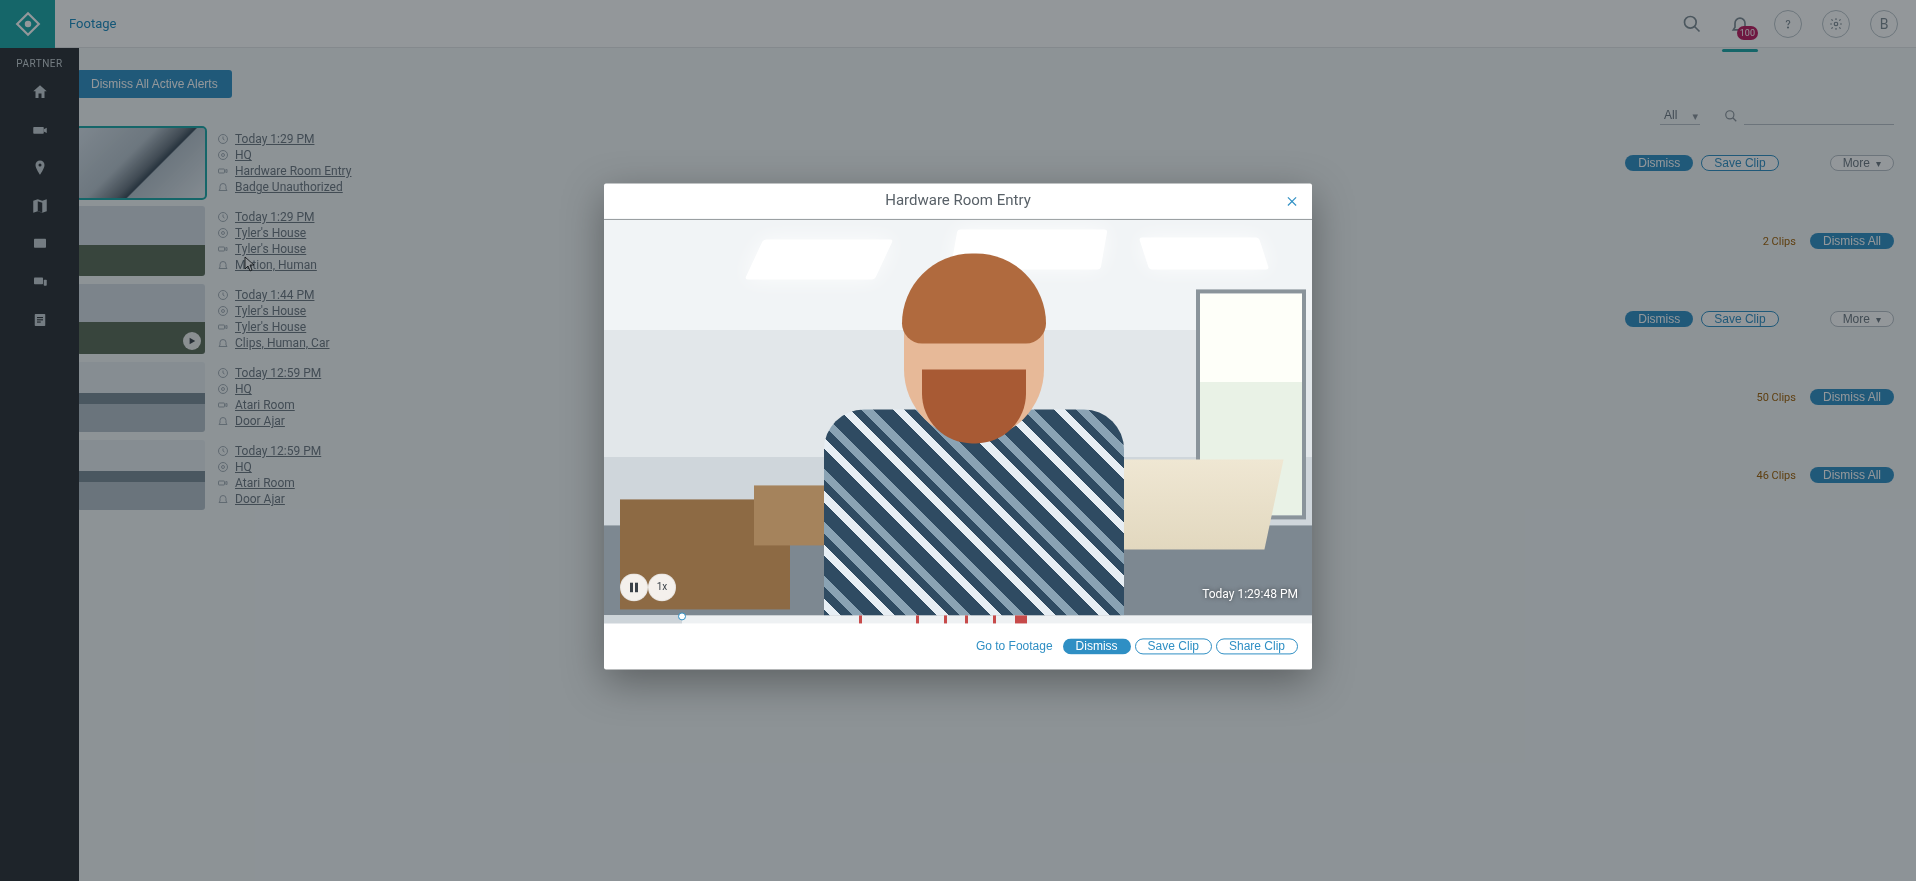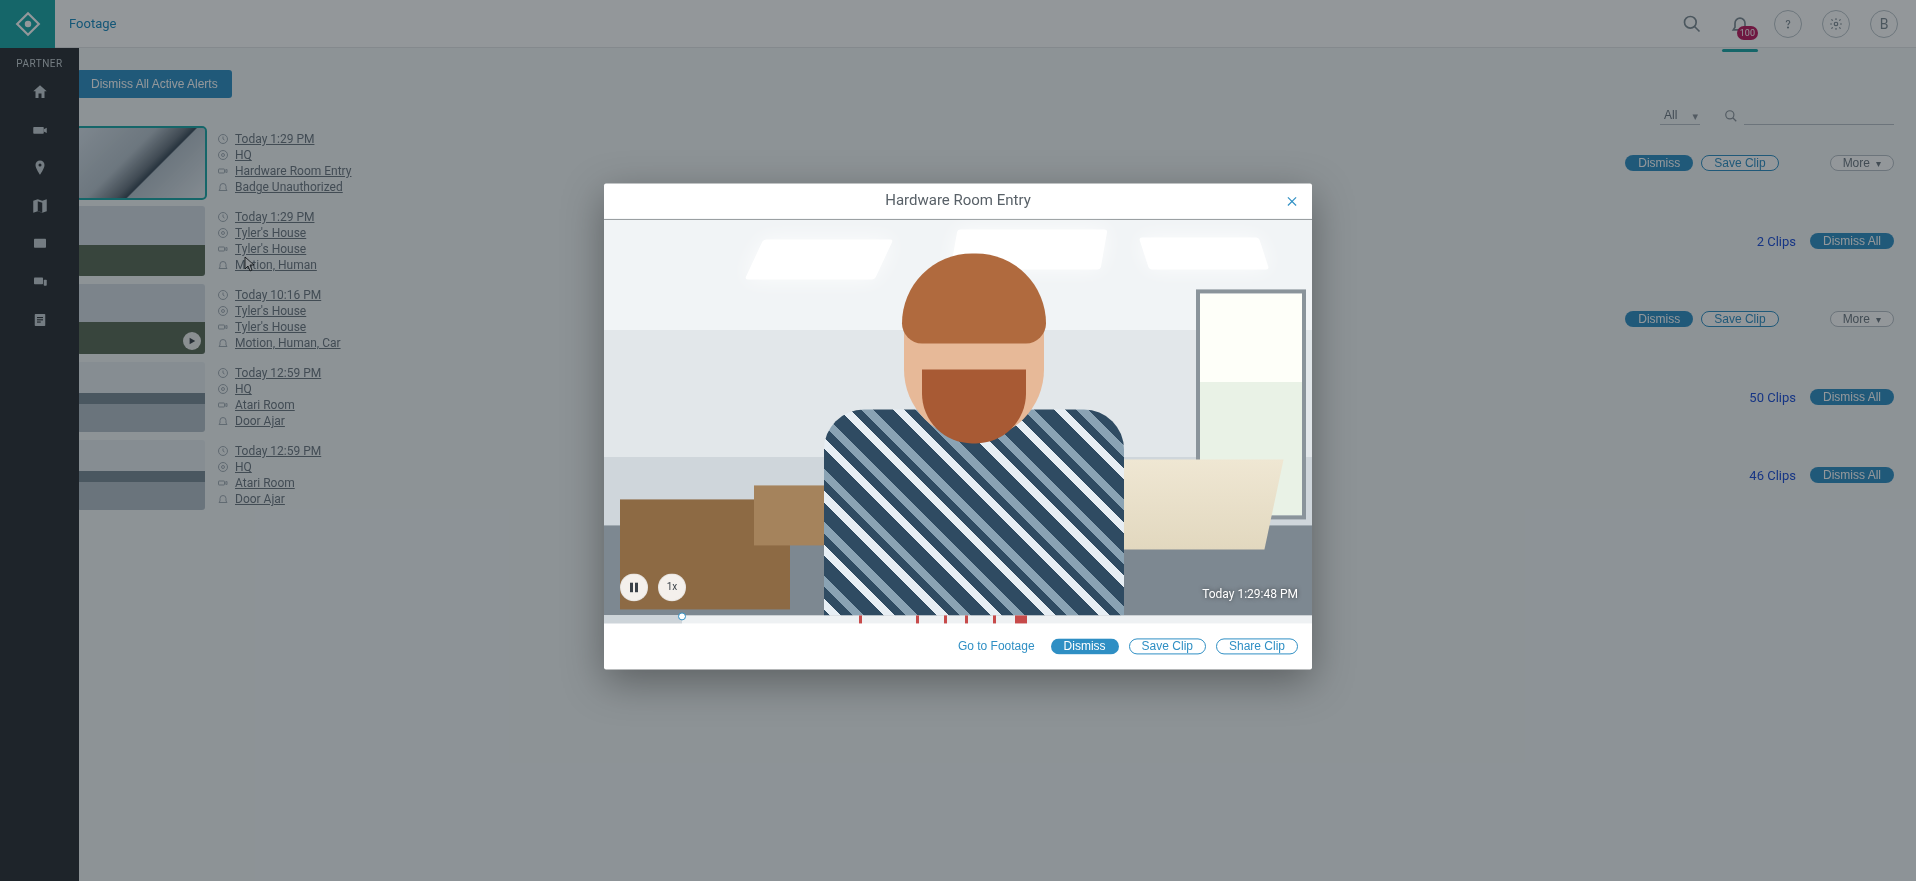--- a/index.html
+++ b/index.html
@@ -39,21 +39,21 @@
   .alert-list { margin-top:30px; display:flex; flex-direction:column; gap:8px; }
   .alert-row { display:flex; align-items:stretch; gap:12px; height:70px; }
   .thumb { width:128px; height:70px; border-radius:3px; background:#ccc; position:relative; overflow:hidden; flex-shrink:0; }
   .thumb.selected { outline:2px solid #1aa6a6; }
   .thumb .play-overlay { position:absolute; right:4px; bottom:4px; width:18px; height:18px; border-radius:50%; background:rgba(255,255,255,0.9); display:flex; align-items:center; justify-content:center; }
   .thumb .play-overlay svg { width:8px; height:8px; }
   .alert-meta { display:flex; flex-direction:column; justify-content:center; gap:2px; font-size:12px; color:#6c7780;text-decoration:underline; }
   .meta-line { display:flex; align-items:center; gap:6px; }
   .meta-line .ico { width:12px; height:12px; display:inline-flex; align-items:center; justify-content:center; color:#a3adb5; flex-shrink:0; }
   .alert-actions { margin-left:auto; display:flex; align-items:center; gap:8px; padding-right:0; }
-  .clip-count { color:#1d4ed8; font-size:13px; margin-right:6px; }
+  .clip-count { color:#a16207; font-size:11px; margin-right:6px; }
   .btn { border-radius:13px; font-size:12px; padding:0 12px; cursor:pointer; border:1px solid transparent; }
   .btn-primary { background:#2f8fc4; color:#fff; }
   .btn-outline { background:#fff; color:#2f8fc4; border-color:#2f8fc4; }
   .btn-outline-more { background:#fff; color:#6c7780; border-color:#b8c0c6; display:inline-flex; align-items:center; gap:6px;margin-left:43px; }
   .btn-outline-more .chev { font-size:10px; }
 
   
   .thumb-office { background: linear-gradient(135deg,#d9e2ea 0%, #b9c4cd 40%, #6a7580 55%, #3b4b58 60%, #b9c4cd 61%, #e4eaef 100%); }
   .thumb-house { background: linear-gradient(180deg,#d5dde4 0 55%, #5a6a57 55% 100%); }
   .thumb-room  { background: linear-gradient(180deg,#e7edf1 0 45%, #7a8a95 45% 60%, #b4bfc8 60% 100%); }
@@ -77,33 +77,33 @@
   .scene-box2 { position:absolute; left:150px; bottom:70px; width:90px; height:60px; background:#a5835c; }
   .scene-person { position:absolute; left:220px; top:40px; width:300px; height:356px; }
   .head { position:absolute; left:80px; top:0; width:140px; height:180px; border-radius:70px 70px 80px 80px; background:#e7b998; }
   .hair { position:absolute; left:78px; top:-6px; width:144px; height:90px; border-radius:70px 70px 20px 20px; background:#b06a3e; }
   .beard { position:absolute; left:98px; top:110px; width:104px; height:74px; border-radius:0 0 50px 50px; background:#a85a34; }
   .torso { position:absolute; left:0; top:150px; width:300px; height:220px; border-radius:40px 40px 0 0;
     background:
       repeating-linear-gradient(45deg,#2f4b62 0 14px,#e7eef4 14px 22px,#2f4b62 22px 30px,#8aa3b4 30px 38px);
   }
 
-  .video-controls { position:absolute; left:16px; bottom:14px; display:flex; gap:10px; }
+  .video-controls { position:absolute; left:16px; bottom:14px; display:flex; gap:0; }
   .vc-btn { width:28px; height:28px; border-radius:50%; background:rgba(255,255,255,0.9); display:flex; align-items:center; justify-content:center; cursor:pointer; border:1px solid rgba(0,0,0,0.05); }
   .vc-btn span { font-size:10px; color:#3a4148; }
   .timestamp-overlay { position:absolute; right:14px; bottom:14px; color:#fff; font-size:12px; text-shadow:0 0 4px rgba(0,0,0,0.6); }
 
   
   .timeline { height:8px; background:#eef1f3; position:relative; }
   .tl-progress { position:absolute; left:0; top:0; bottom:0; width:11%; background:#cdd4d9; }
   .tl-mark { position:absolute; top:0; bottom:0; width:3px; background:#c74a4a; }
   .tl-mark.wide { width:12px; }
   .tl-handle { position:absolute; top:-3px; width:8px; height:8px; border-radius:50%; background:#fff; border:1px solid #2f8fc4; }
 
-  .dialog-footer { height:46px; display:flex; align-items:center; justify-content:flex-end; gap:10px; padding:0 14px;margin-left:36px; }
+  .dialog-footer { height:46px; display:flex; align-items:center; justify-content:flex-end; gap:4px; padding:0 14px;margin-left:36px; }
   .link-btn { color:#2f8fc4; font-size:12px; background:none; border:none; cursor:pointer; padding:6px 6px; }
 
   
   .cursor-arrow { position:absolute; width:12px; height:16px; z-index:3; }
 </style>
 </head>
 <body>
 
 <div class="topbar">
   <div class="logo-box">
@@ -312,21 +312,21 @@
           </div>
         </div>
         <div class="alert-meta">
           <div class="meta-line">
             <span class="ico">
               <svg width="12" height="12" viewBox="0 0 24 24" fill="none" stroke="currentColor" stroke-width="2">
                 <circle cx="12" cy="12" r="9"></circle>
                 <path d="M12 7v5l3 2"></path>
               </svg>
             </span>
-            <span>Today 10:16 PM</span>
+            <span>Today 1:44 PM</span>
           </div>
           <div class="meta-line">
             <span class="ico">
               <svg width="12" height="12" viewBox="0 0 24 24" fill="none" stroke="currentColor" stroke-width="2">
                 <circle cx="12" cy="12" r="9"></circle>
                 <circle cx="12" cy="12" r="3"></circle>
               </svg>
             </span>
             <span>Tyler's House</span>
           </div>
@@ -338,21 +338,21 @@
               </svg>
             </span>
             <span>Tyler's House</span>
           </div>
           <div class="meta-line">
             <span class="ico">
               <svg width="12" height="12" viewBox="0 0 24 24" fill="none" stroke="currentColor" stroke-width="2">
                 <path d="M18 16v-5a6 6 0 10-12 0v5l-2 3h16l-2-3z"></path>
               </svg>
             </span>
-            <span>Motion, Human, Car</span>
+            <span>Clips, Human, Car</span>
           </div>
         </div>
         <div class="alert-actions">
           <button class="btn btn-primary">Dismiss</button>
           <button class="btn btn-outline">Save Clip</button>
           <button class="btn btn-outline-more">More <span class="chev">▾</span></button>
         </div>
       </div>
       <div class="alert-row">
         <div class="thumb thumb-room"></div>

